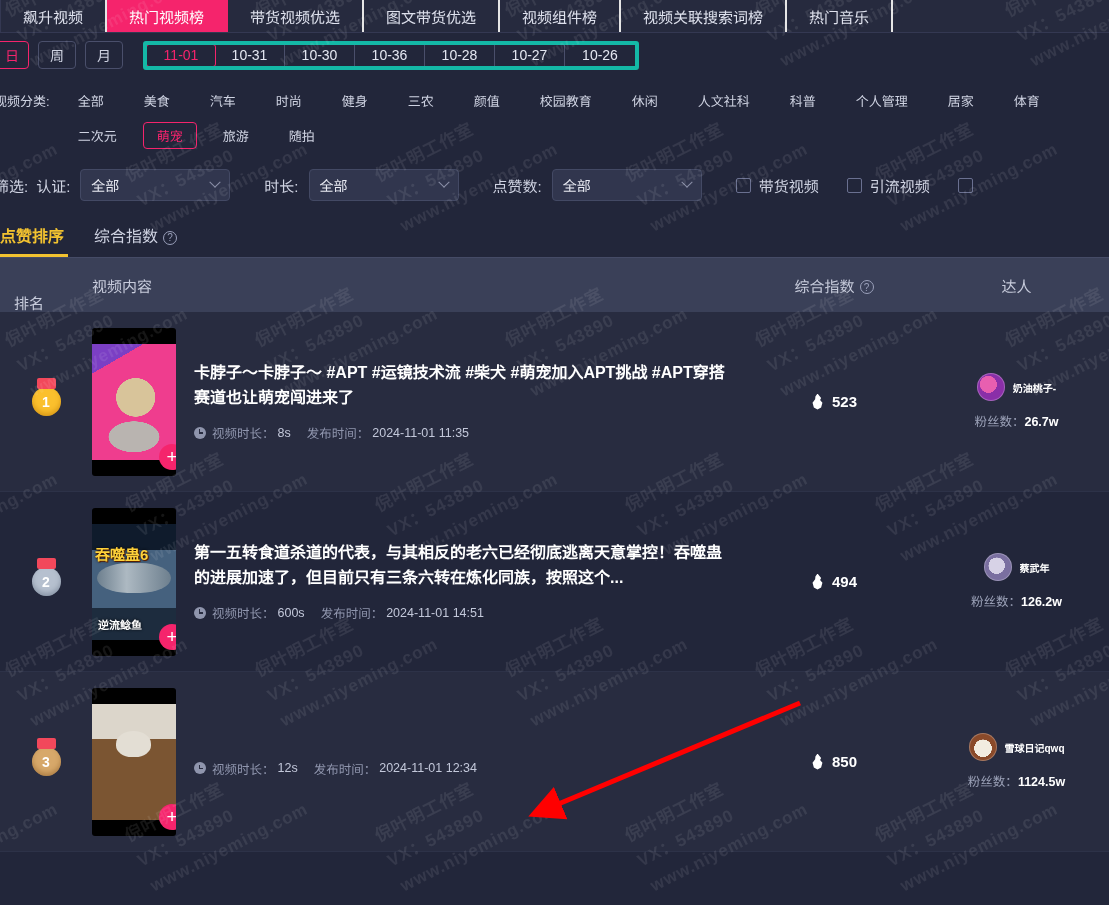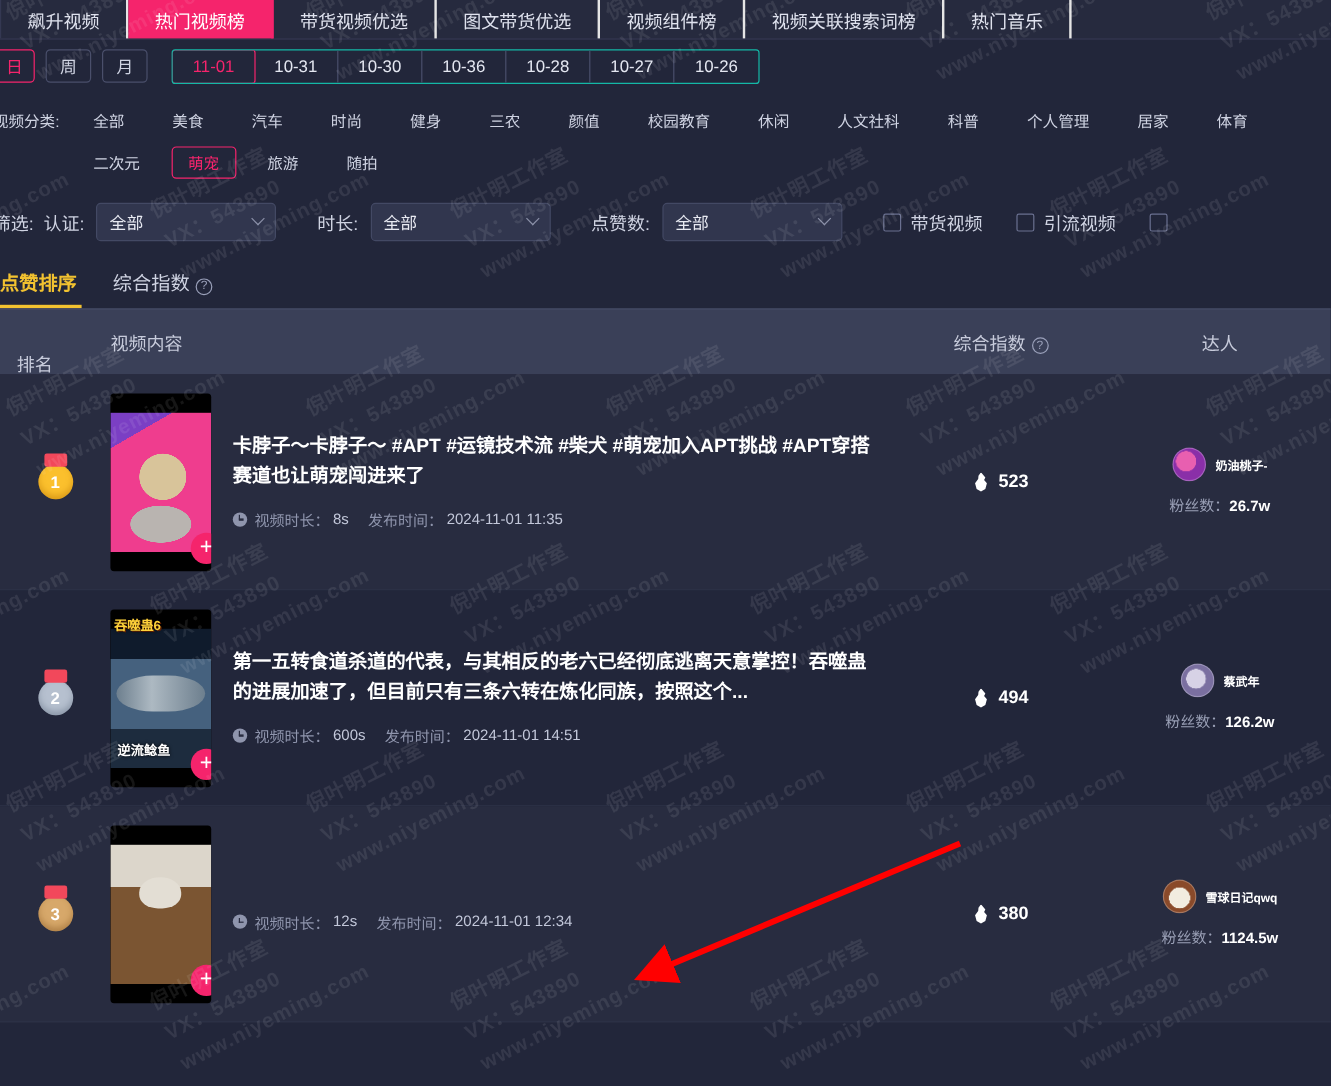--- a/index.html
+++ b/index.html
@@ -77,21 +77,21 @@
   }
   .pill.active {
     border-color: #f5246c;
     color: #f5246c;
   }
   .pill.first { margin-left: -9px; width: 34px; }
 
   .dateseg {
     display: flex; align-items: stretch;
     margin-left: 11px;
-    border: 1px solid #14b8a6;
+    border: 4px solid #14b8a6;
     border-radius: 3px;
     overflow: hidden;
     height: 29px;
   }
   .dateseg .d {
     display: flex; align-items: center; justify-content: center;
     min-width: 70px;
     padding: 0 10px;
     font-size: 14px;
     color: #e4e7f1;
@@ -297,22 +297,22 @@
     background: linear-gradient(90deg,#6d7f8e,#adb9c2 40%,#6d7f8e);
     border-radius: 50%/60%;
   }
   .pic.p3 { background: linear-gradient(180deg, #dcd6cb 0 30%, #7b5532 30% 100%); }
   .pic.p3::after {
     content: ""; position: absolute; left: 28%; top: 24%;
     width: 42%; height: 22%; border-radius: 50% 50% 45% 45%;
     background: #e3ded4;
   }
   .t-badge {
-    position: absolute; left: 3px; top: 4px;
-    font-size: 11px; font-weight: bold;
+    position: absolute; left: 3px; top: 35px;
+    font-size: 15px; font-weight: bold;
     color: #ffd23a;
     text-shadow: 0 0 3px #000, 1px 1px 0 #7a2a00;
     z-index: 2;
   }
   .t-badge2 {
     position: absolute; left: 6px; bottom: 24px;
     font-size: 11px; font-weight: bold;
     color: #ffffff;
     text-shadow: 0 0 3px #000;
     z-index: 2;
@@ -581,21 +581,21 @@
                 <span>视频时长：</span>
                 <span class="val">12s</span>
                 <span class="gap"></span>
                 <span>发布时间：</span>
                 <span class="val">2024-11-01 12:34</span>
               </div>
             </div>
           </div>
           <div class="index-cell">
             <span class="flame"></span>
-            <span>380</span>
+            <span>850</span>
           </div>
           <div class="author-cell">
             <div class="author-top">
               <span class="avatar a3"></span>
               <span class="author-name">雪球日记qwq</span>
             </div>
             <div class="author-fans"><span>粉丝数：</span><b>1124.5w</b></div>
           </div>
         </div>
       </div>

